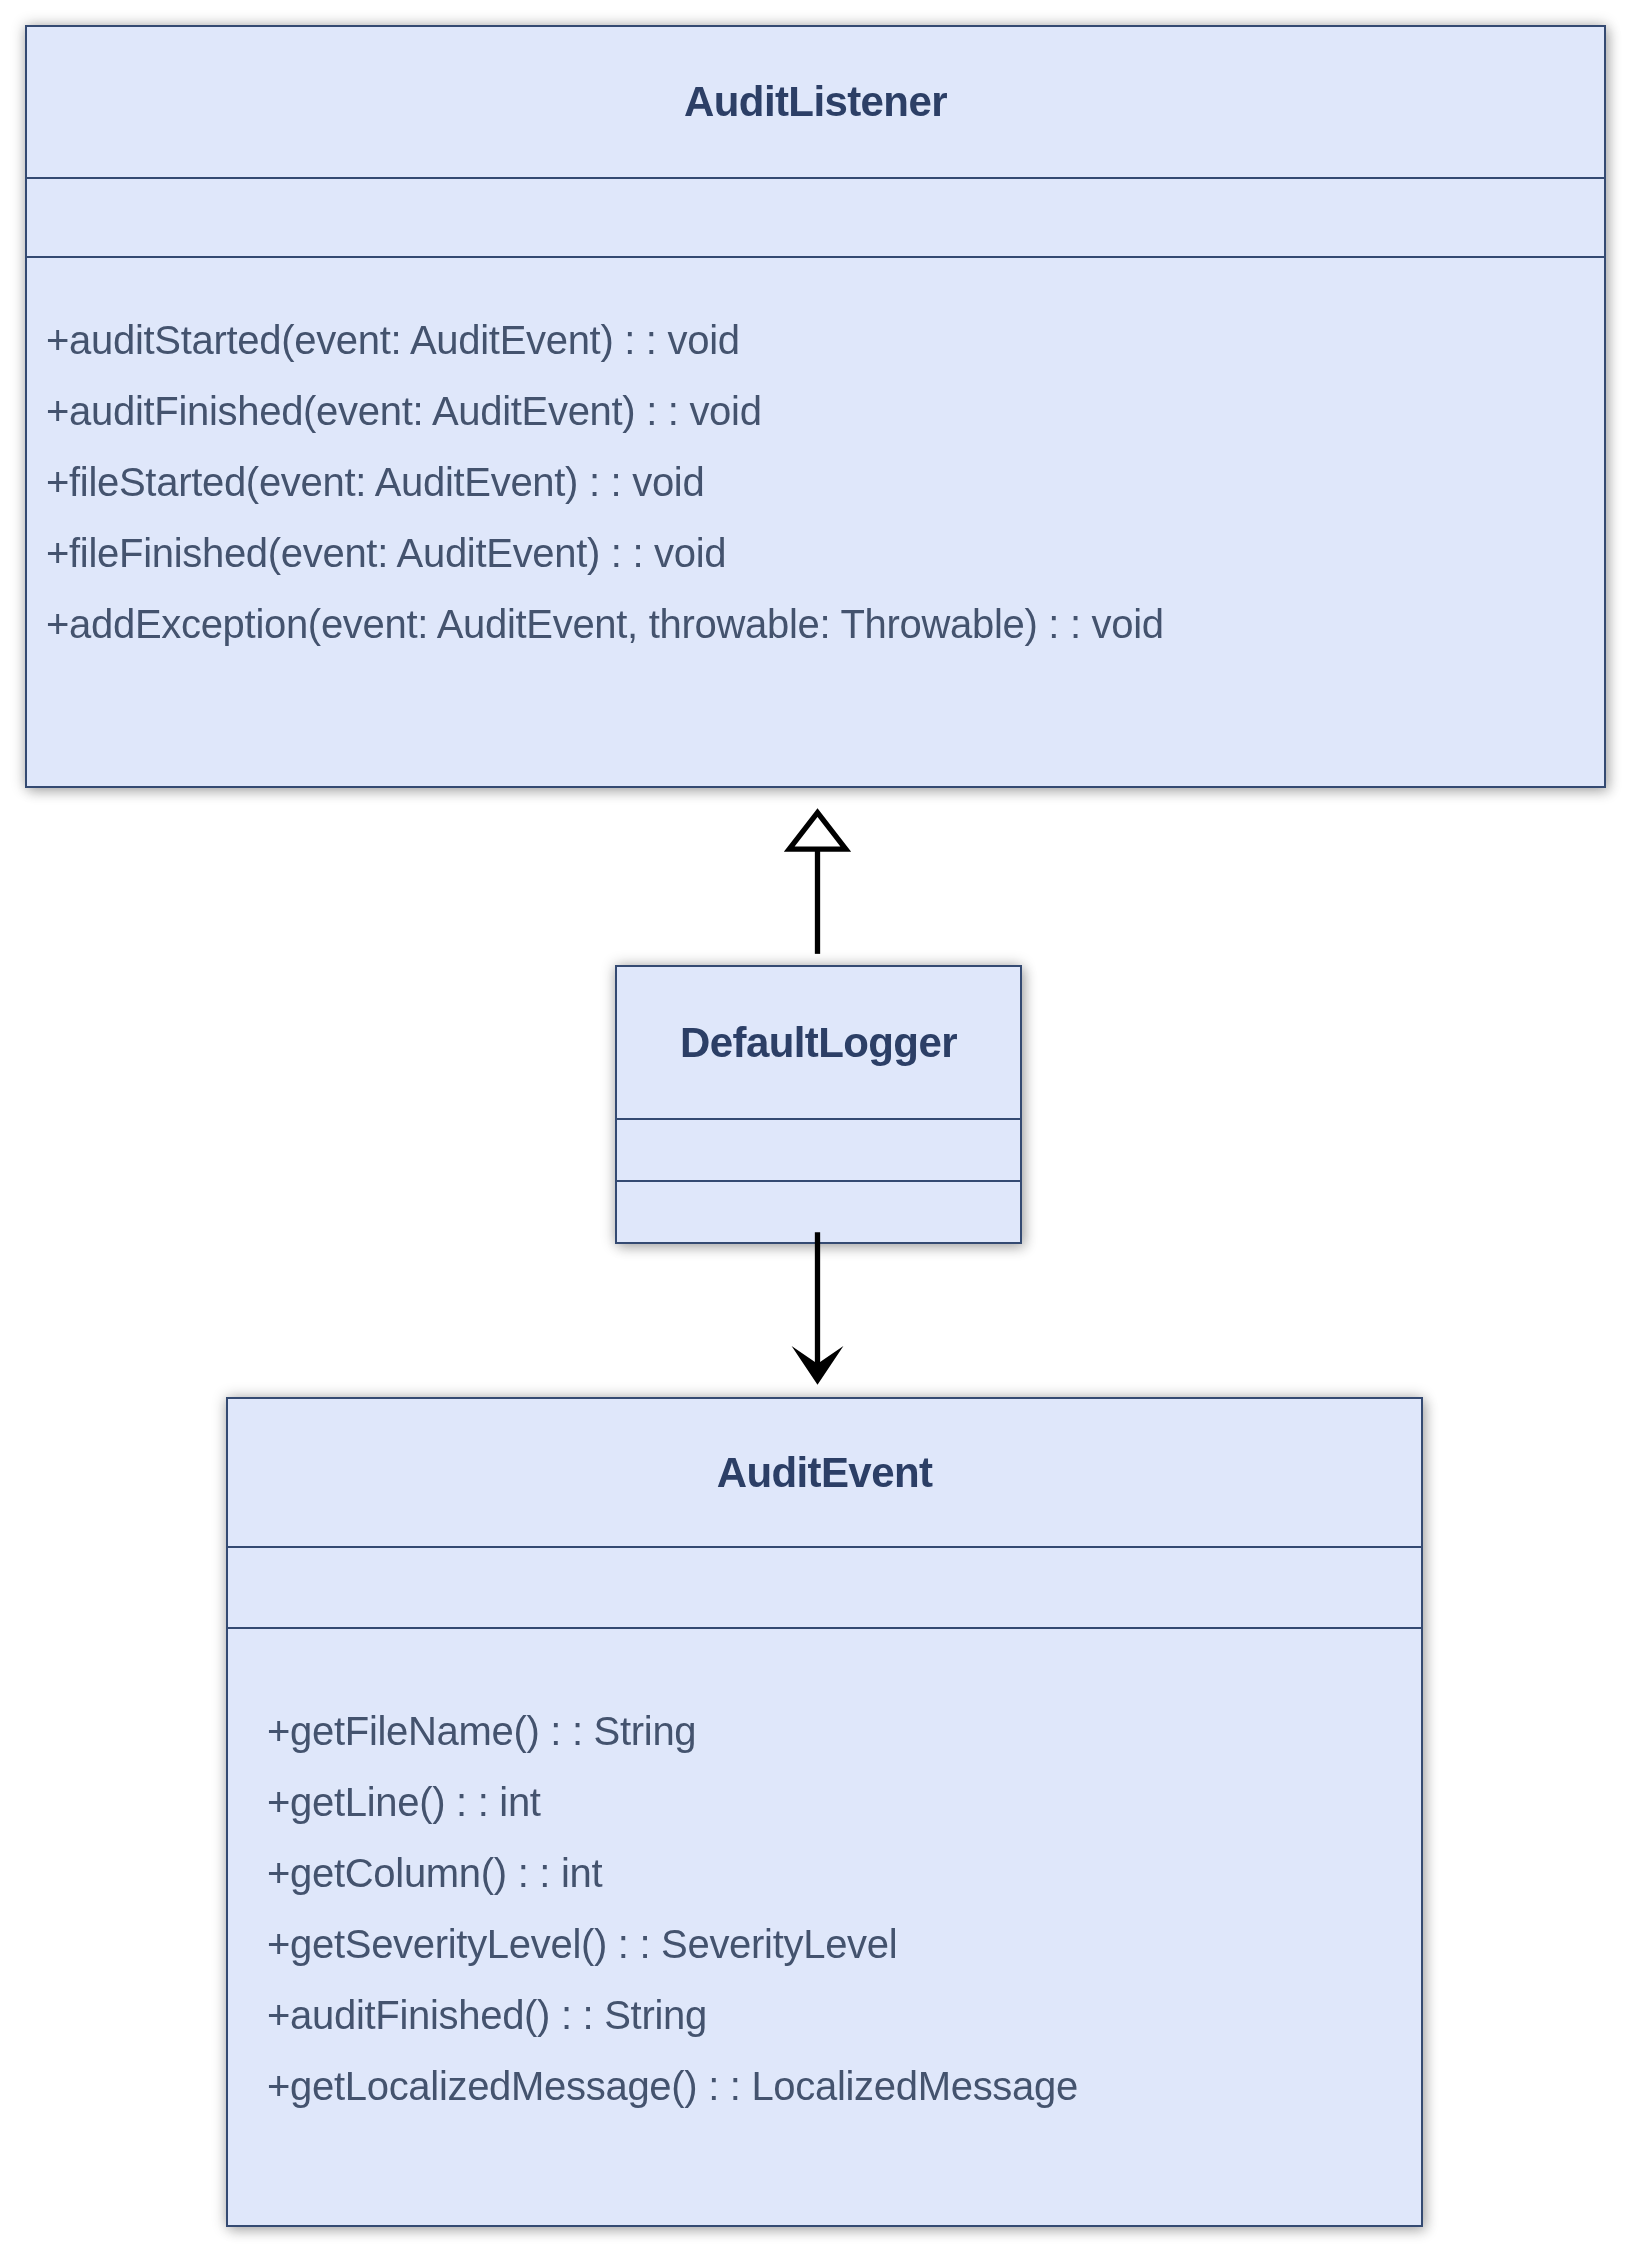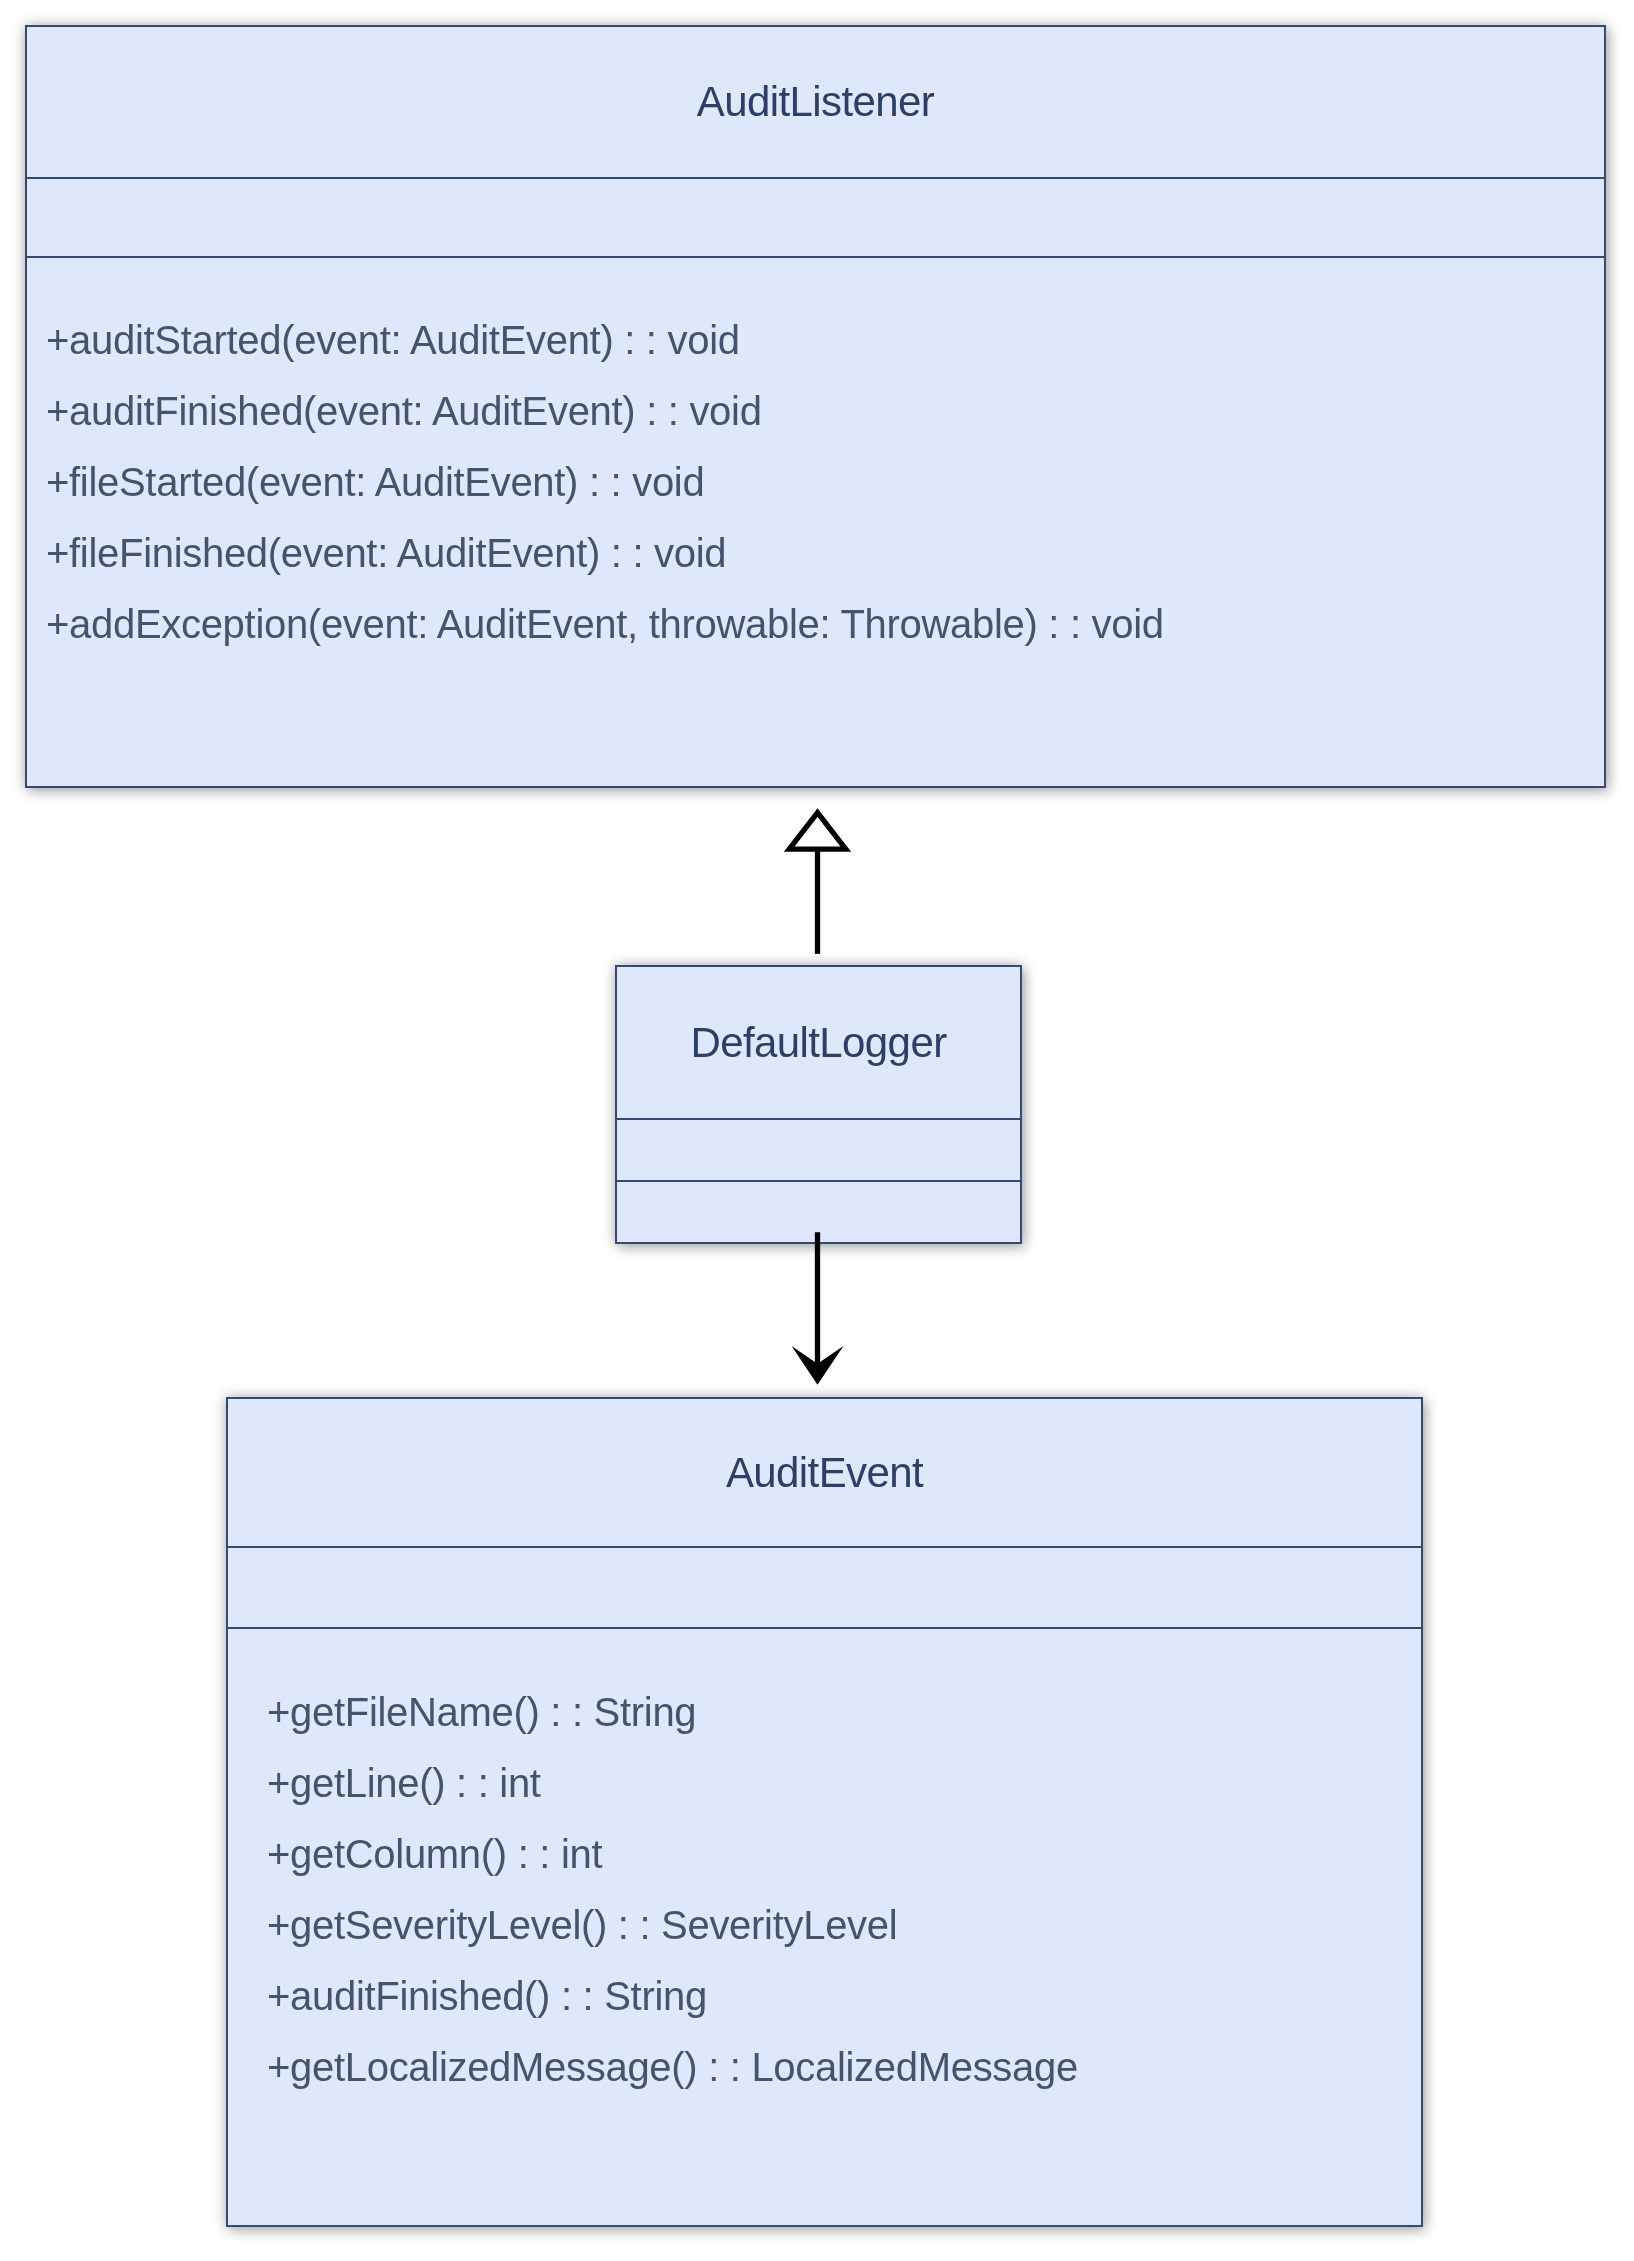--- a/index.html
+++ b/index.html
@@ -14,21 +14,21 @@
     position:absolute;
     background:#dfe7fa;
     border:2.9px solid #344a72;
     box-shadow:0 0 13px rgba(0,0,0,0.30), 3.5px 4.7px 11.8px rgba(0,0,0,0.16);
     display:flex;
     flex-direction:column;
     box-sizing:border-box;
   }
   .c-title{
     display:flex;align-items:center;justify-content:center;
-    font-weight:normal;
+    font-weight:bold;
     font-size:42px;
     color:#2c3f66;
     border-bottom:2.9px solid #344a72;
     flex:0 0 auto;
     letter-spacing:-0.6px;
   }
   .c-attrs{
     border-bottom:2.9px solid #344a72;
     flex:0 0 auto;
   }
@@ -46,21 +46,21 @@
   #box-auditlistener .c-attrs{height:77px;}
   #box-auditlistener .c-methods{padding:47px 6px 0 19px;}
 
   #box-defaultlogger{left:615px;top:954px;width:407px;height:279px;margin-top:11px;}
   #box-defaultlogger .c-title{height:151px;}
   #box-defaultlogger .c-attrs{height:60px;}
 
   #box-auditevent{left:226px;top:1397px;width:1197px;height:830px;}
   #box-auditevent .c-title{height:147px;}
   #box-auditevent .c-attrs{height:79px;}
-  #box-auditevent .c-methods{padding:48px 17.7px 0 39px;}
+  #box-auditevent .c-methods{padding:48px 17.7px 0 39px;margin-top:19px;}
 
   #arrow-layer{
     position:absolute;left:0;top:0;width:1635px;height:2261px;
     pointer-events:none;
   }
 </style>
 </head>
 <body>
 
 <div class="class-box" id="box-auditlistener">

